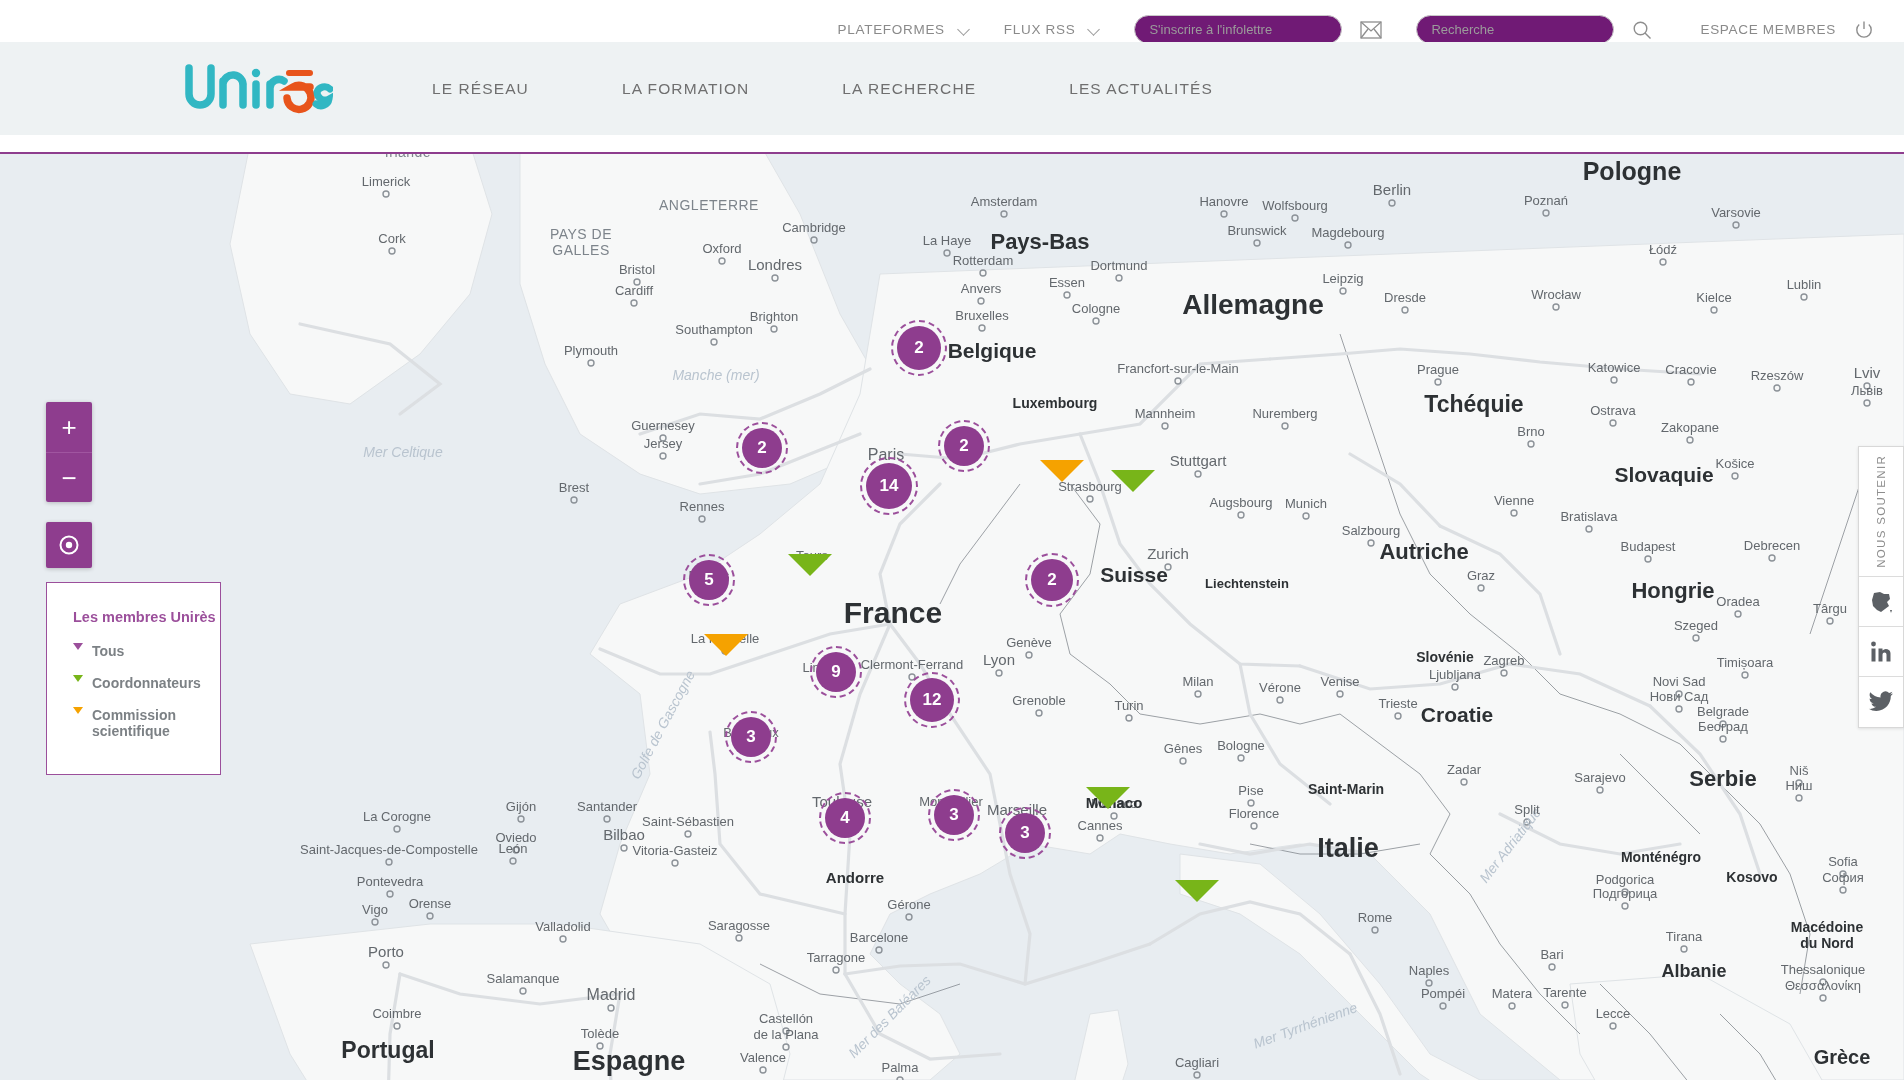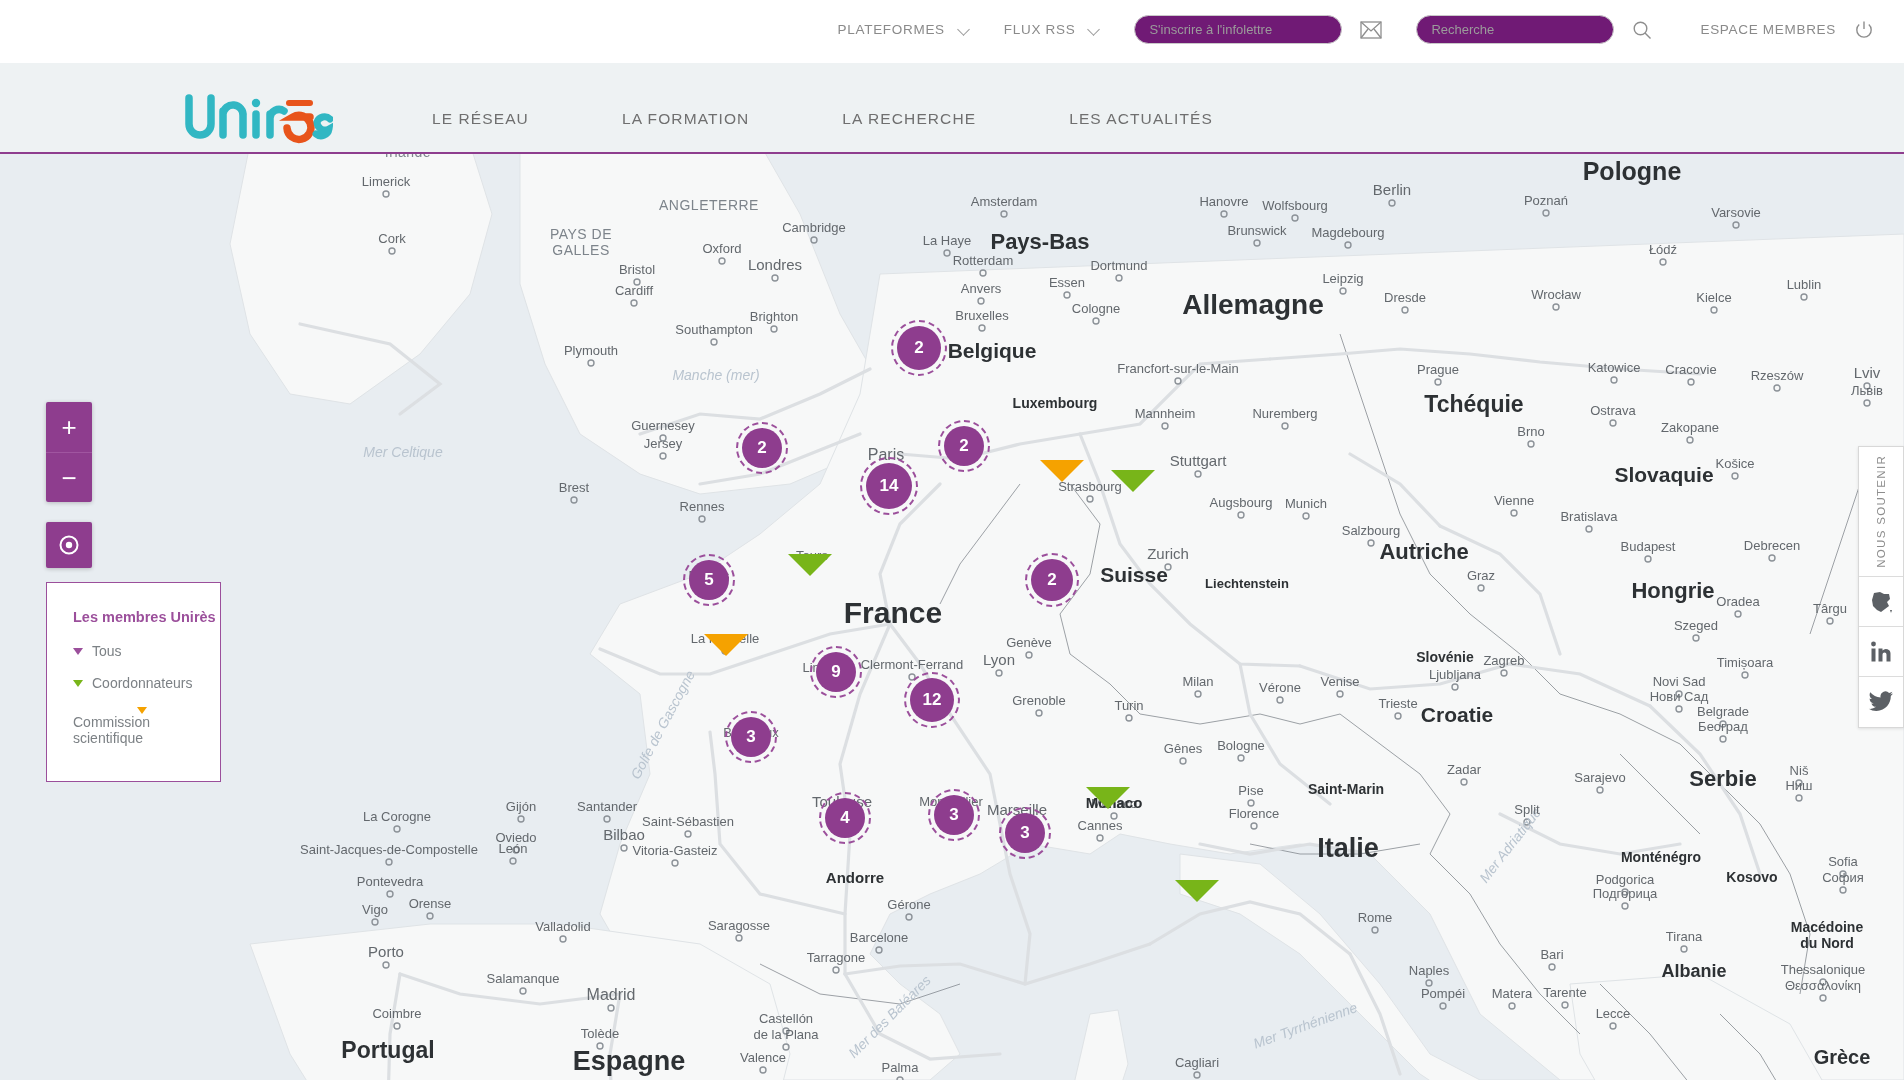--- a/index.html
+++ b/index.html
@@ -48,22 +48,22 @@
     background: none; border: none; cursor: pointer;
     display: flex; align-items: center; justify-content: center;
     padding: 0;
   }
   .sep { width: 34px; }
   .sep-sm { width: 18px; }
   .sep-lg { width: 48px; }
 
   
   .brandbar {
-    position: absolute; top: 63px; left: 0;
-    width: 1904px; height: 111px;
+    position: absolute; top: 42px; left: 0;
+    width: 1904px; height: 93px;
     background: #eef2f3;
     display: flex; align-items: center;
   }
   .logo {
     margin-left: 183px; width: 150px; height: 58px;
     position: relative; display: block;
   }
   .mainnav {
     display: flex; align-items: center;
     margin-left: 99px;
@@ -121,24 +121,24 @@
     width: 175px; background: #fff;
     border: 1px solid #9b4f9b;
     padding: 26px 0 26px 26px;
   }
   .legend h3 {
     margin: 0 0 18px 0; font-size: 14.5px;
     color: #9b4f9b; font-weight: bold;
     font-family: "Liberation Sans", sans-serif;
   }
   .legend-item {
-    display: flex; align-items: center;
-    margin-bottom: 16px; cursor: pointer;
-  }
-  .legend-item:last-child { margin-bottom: 9px; flex-direction: column; }
+    display: flex; align-items: flex-start;
+    margin-bottom: 16px; cursor: pointer; font-weight: bold;
+  }
+  .legend-item:last-child { margin-bottom: 9px; }
   .legend-tri {
     width: 0; height: 0; margin-right: 9px; flex: none;
     border-left: 5px solid transparent;
     border-right: 5px solid transparent;
     border-top: 7px solid #9b4f9b;
   }
   .legend-label {
     font-size: 14px; color: #7c8185;
     font-family: "Liberation Sans", sans-serif;
   }

